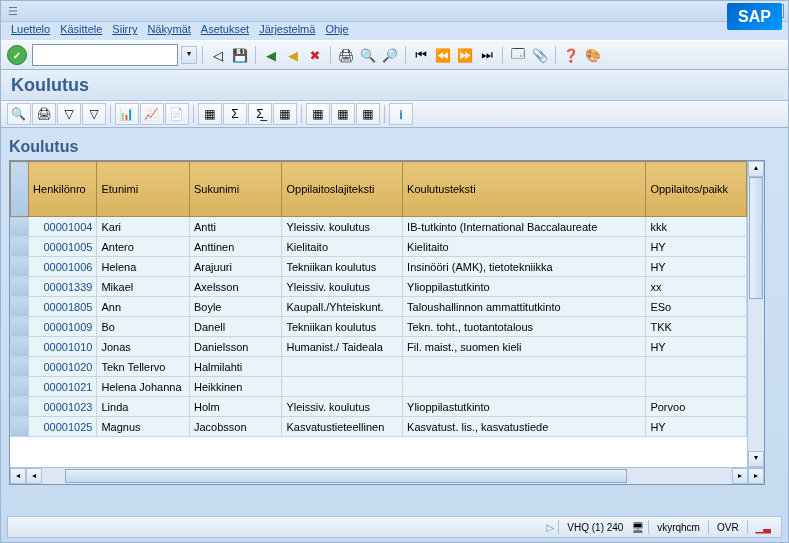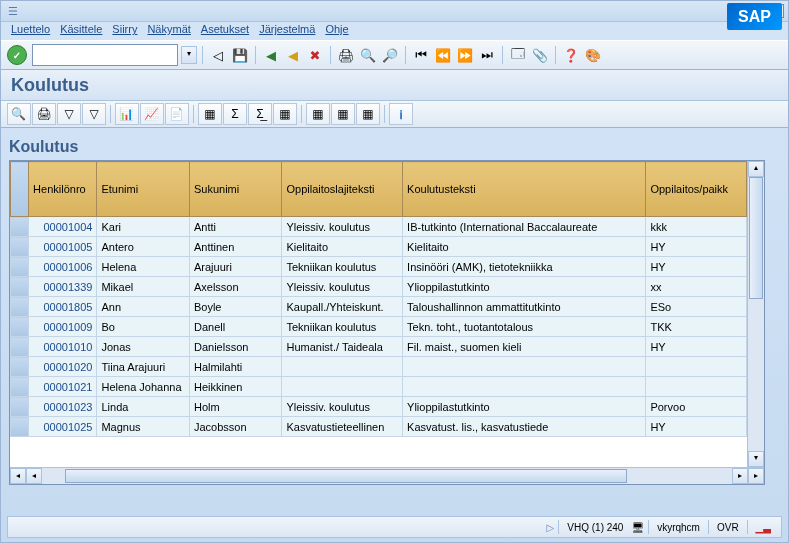--- a/index.html
+++ b/index.html
@@ -207,21 +207,21 @@
     <td class="num">00001010</td>
     <td>Jonas</td>
     <td>Danielsson</td>
     <td>Humanist./ Taideala</td>
     <td>Fil. maist., suomen kieli</td>
     <td>HY</td>
                 </tr>
                 <tr>
                   <td class="row-h"></td>
     <td class="num">00001020</td>
-    <td>Tiina Arajuuri</td>
+    <td>Tekn Tellervo</td>
     <td>Halmilahti</td>
     <td></td>
     <td></td>
     <td></td>
                 </tr>
                 <tr>
                   <td class="row-h"></td>
     <td class="num">00001021</td>
     <td>Helena Johanna</td>
     <td>Heikkinen</td>

